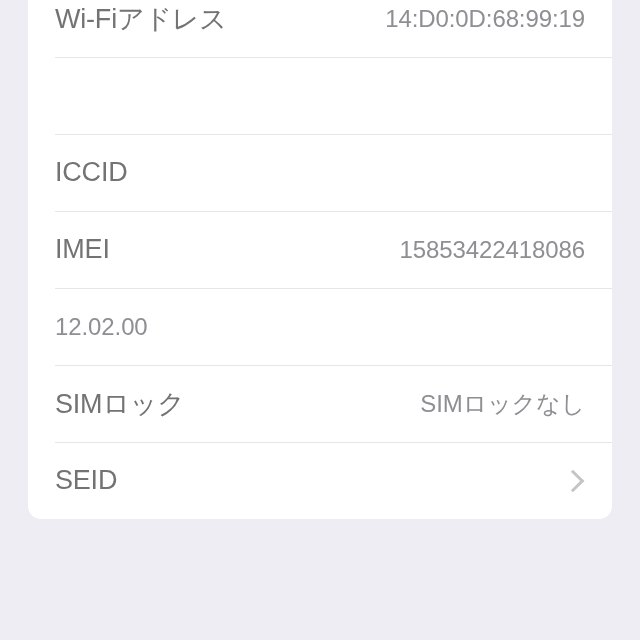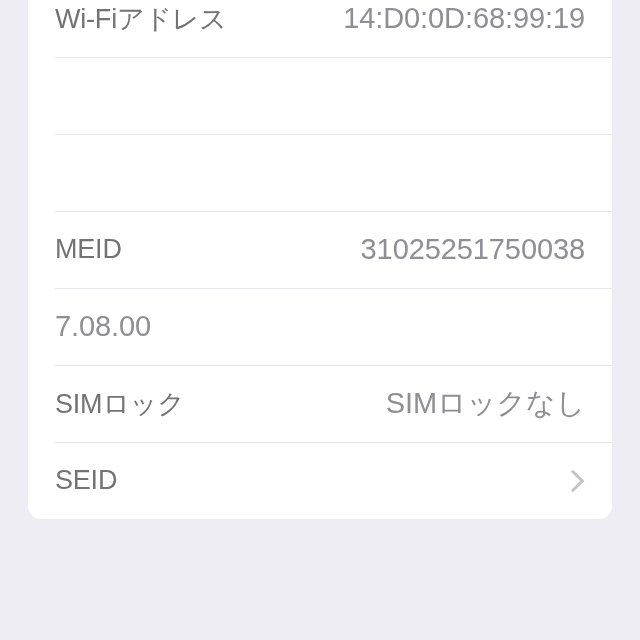--- a/index.html
+++ b/index.html
@@ -48,21 +48,21 @@
     height: 1px;
     background: #e6e5ea;
   }
   .row-label {
     font-size: 27px;
     color: #737373;
     letter-spacing: -0.2px;
     white-space: nowrap;
   }
   .row-value {
-    font-size: 29px;
+    font-size: 24px;
     color: #8e8e93;
     letter-spacing: -0.1px;
     white-space: nowrap;
     text-align: right;
   }
   .chevron {
     display: inline-block;
     width: 13px;
     height: 13px;
     border-right: 3.2px solid #c4c4c9;
@@ -86,32 +86,33 @@
       <span class="row-accessory">
         <span class="row-value">14:D0:0D:68:99:19</span>
       </span>
     </div>
 
     <div class="row">
     </div>
 
 
     <div class="row">
+      <span class="row-label">ICCID</span>
     </div>
 
     <div class="row">
-      <span class="row-label">MEID</span>
+      <span class="row-label">IMEI</span>
       <span class="row-accessory">
-        <span class="row-value">31025251750038</span>
+        <span class="row-value">15853422418086</span>
       </span>
     </div>
 
     <div class="row">
       <span class="row-accessory">
-        <span class="row-value">7.08.00</span>
+        <span class="row-value">12.02.00</span>
       </span>
     </div>
 
     <div class="row">
       <span class="row-label">SIMロック</span>
       <span class="row-accessory">
         <span class="row-value">SIMロックなし</span>
       </span>
     </div>
 

